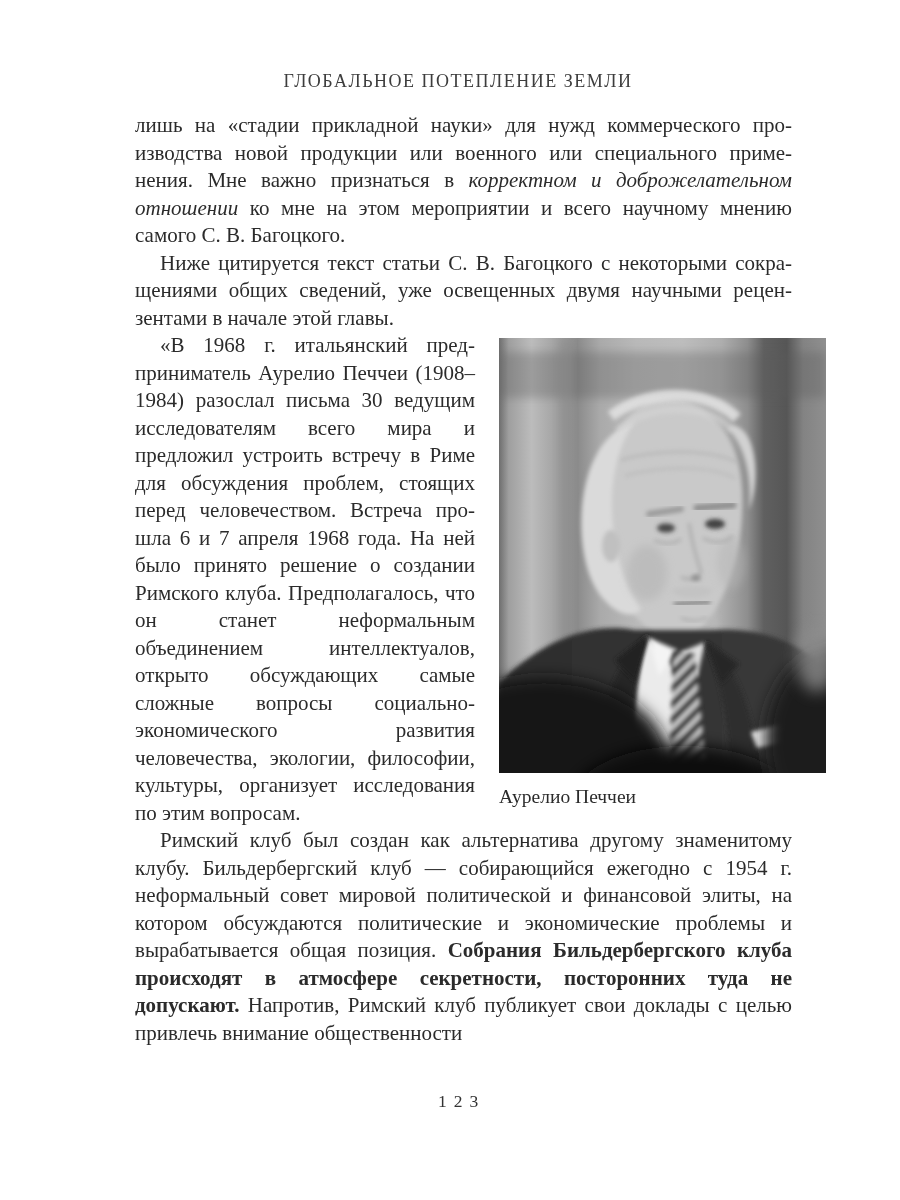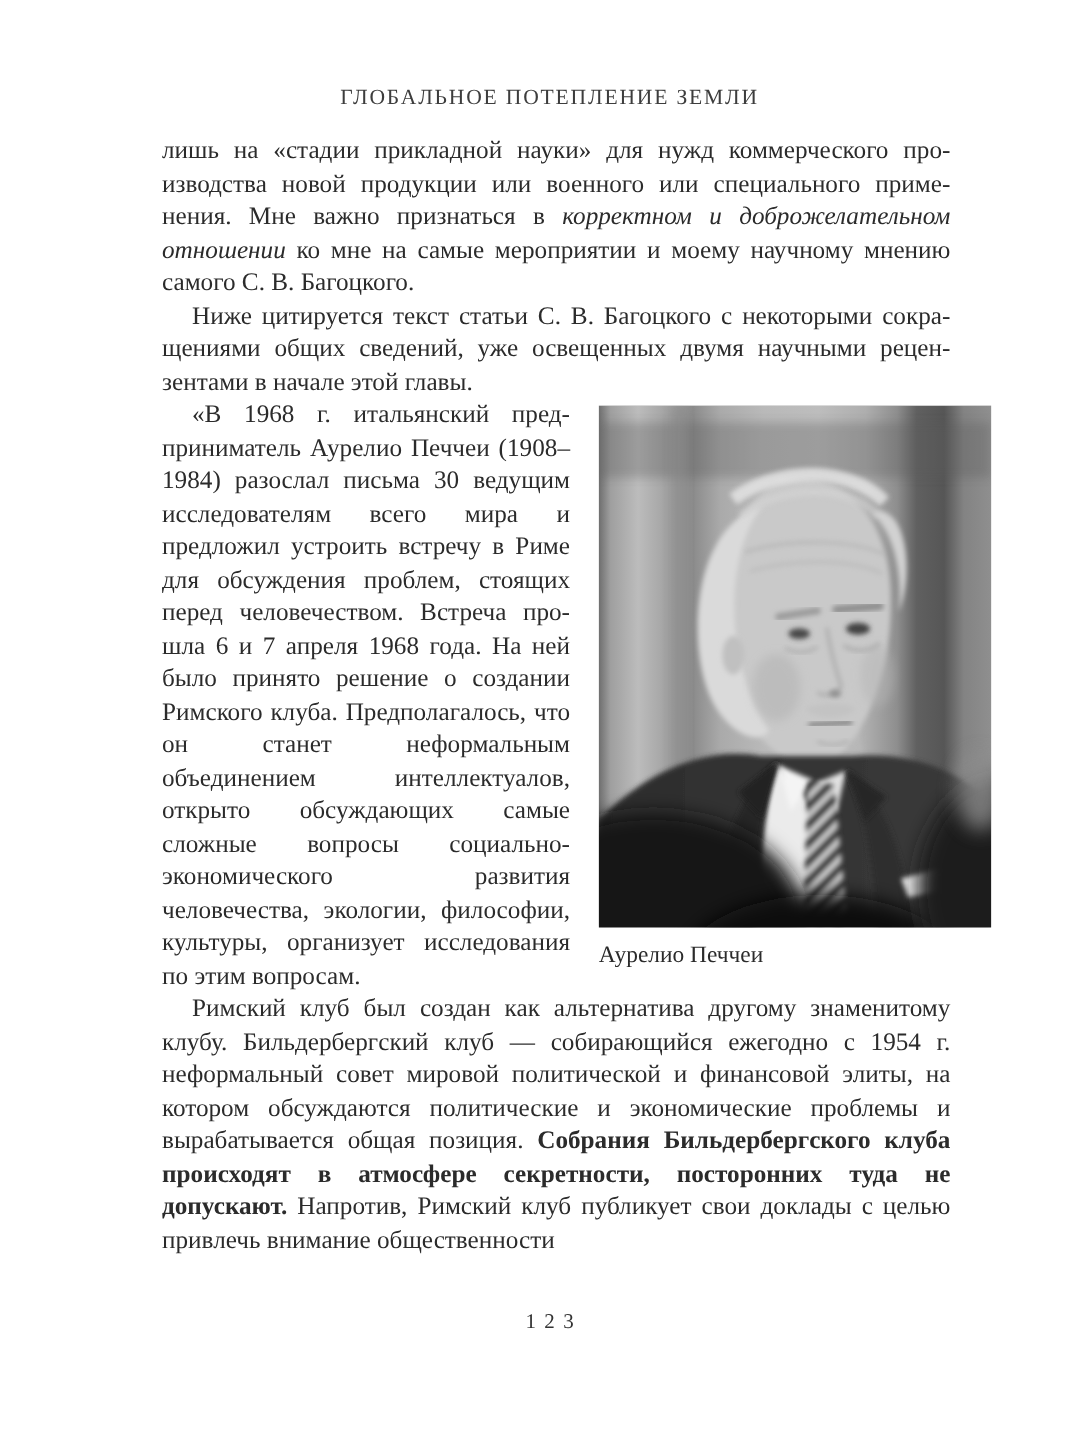--- a/index.html
+++ b/index.html
@@ -65,21 +65,21 @@
 </style>
 </head>
 <body>
 
 <div class="page">
 
   <div class="running-head">ГЛОБАЛЬНОЕ ПОТЕПЛЕНИЕ ЗЕМЛИ</div>
 
   <div class="content">
 
-    <p class="p no-indent"><span>лишь на «стадии прикладной науки» для нужд коммерческого про­изводства новой продукции или военного или специального приме­нения. Мне важно признаться в </span><span class="it">корректном и доброжелательном отношении</span><span> ко мне на самые мероприятии и моему научному мнению самого С. В. Багоцкого.</span></p>
+    <p class="p no-indent"><span>лишь на «стадии прикладной науки» для нужд коммерческого про­изводства новой продукции или военного или специального приме­нения. Мне важно признаться в </span><span class="it">корректном и доброжелательном отношении</span><span> ко мне на этом мероприятии и всего научному мнению самого С. В. Багоцкого.</span></p>
 
     <p class="p"><span class="u">Ниже цитируется текст статьи С. В. Багоцкого</span><span> с некоторыми сокра­щениями общих сведений, уже освещенных двумя научными рецен­зентами в начале этой главы.</span></p>
 
     <figure class="photo-figure">
       <div class="photo-frame">
 
         <svg width="327" height="435" viewBox="0 0 327 435" xmlns="http://www.w3.org/2000/svg">
           <defs>
             <linearGradient id="curtain" x1="0" y1="0" x2="1" y2="0">
               <stop offset="0" stop-color="#6e6e6e"></stop>

